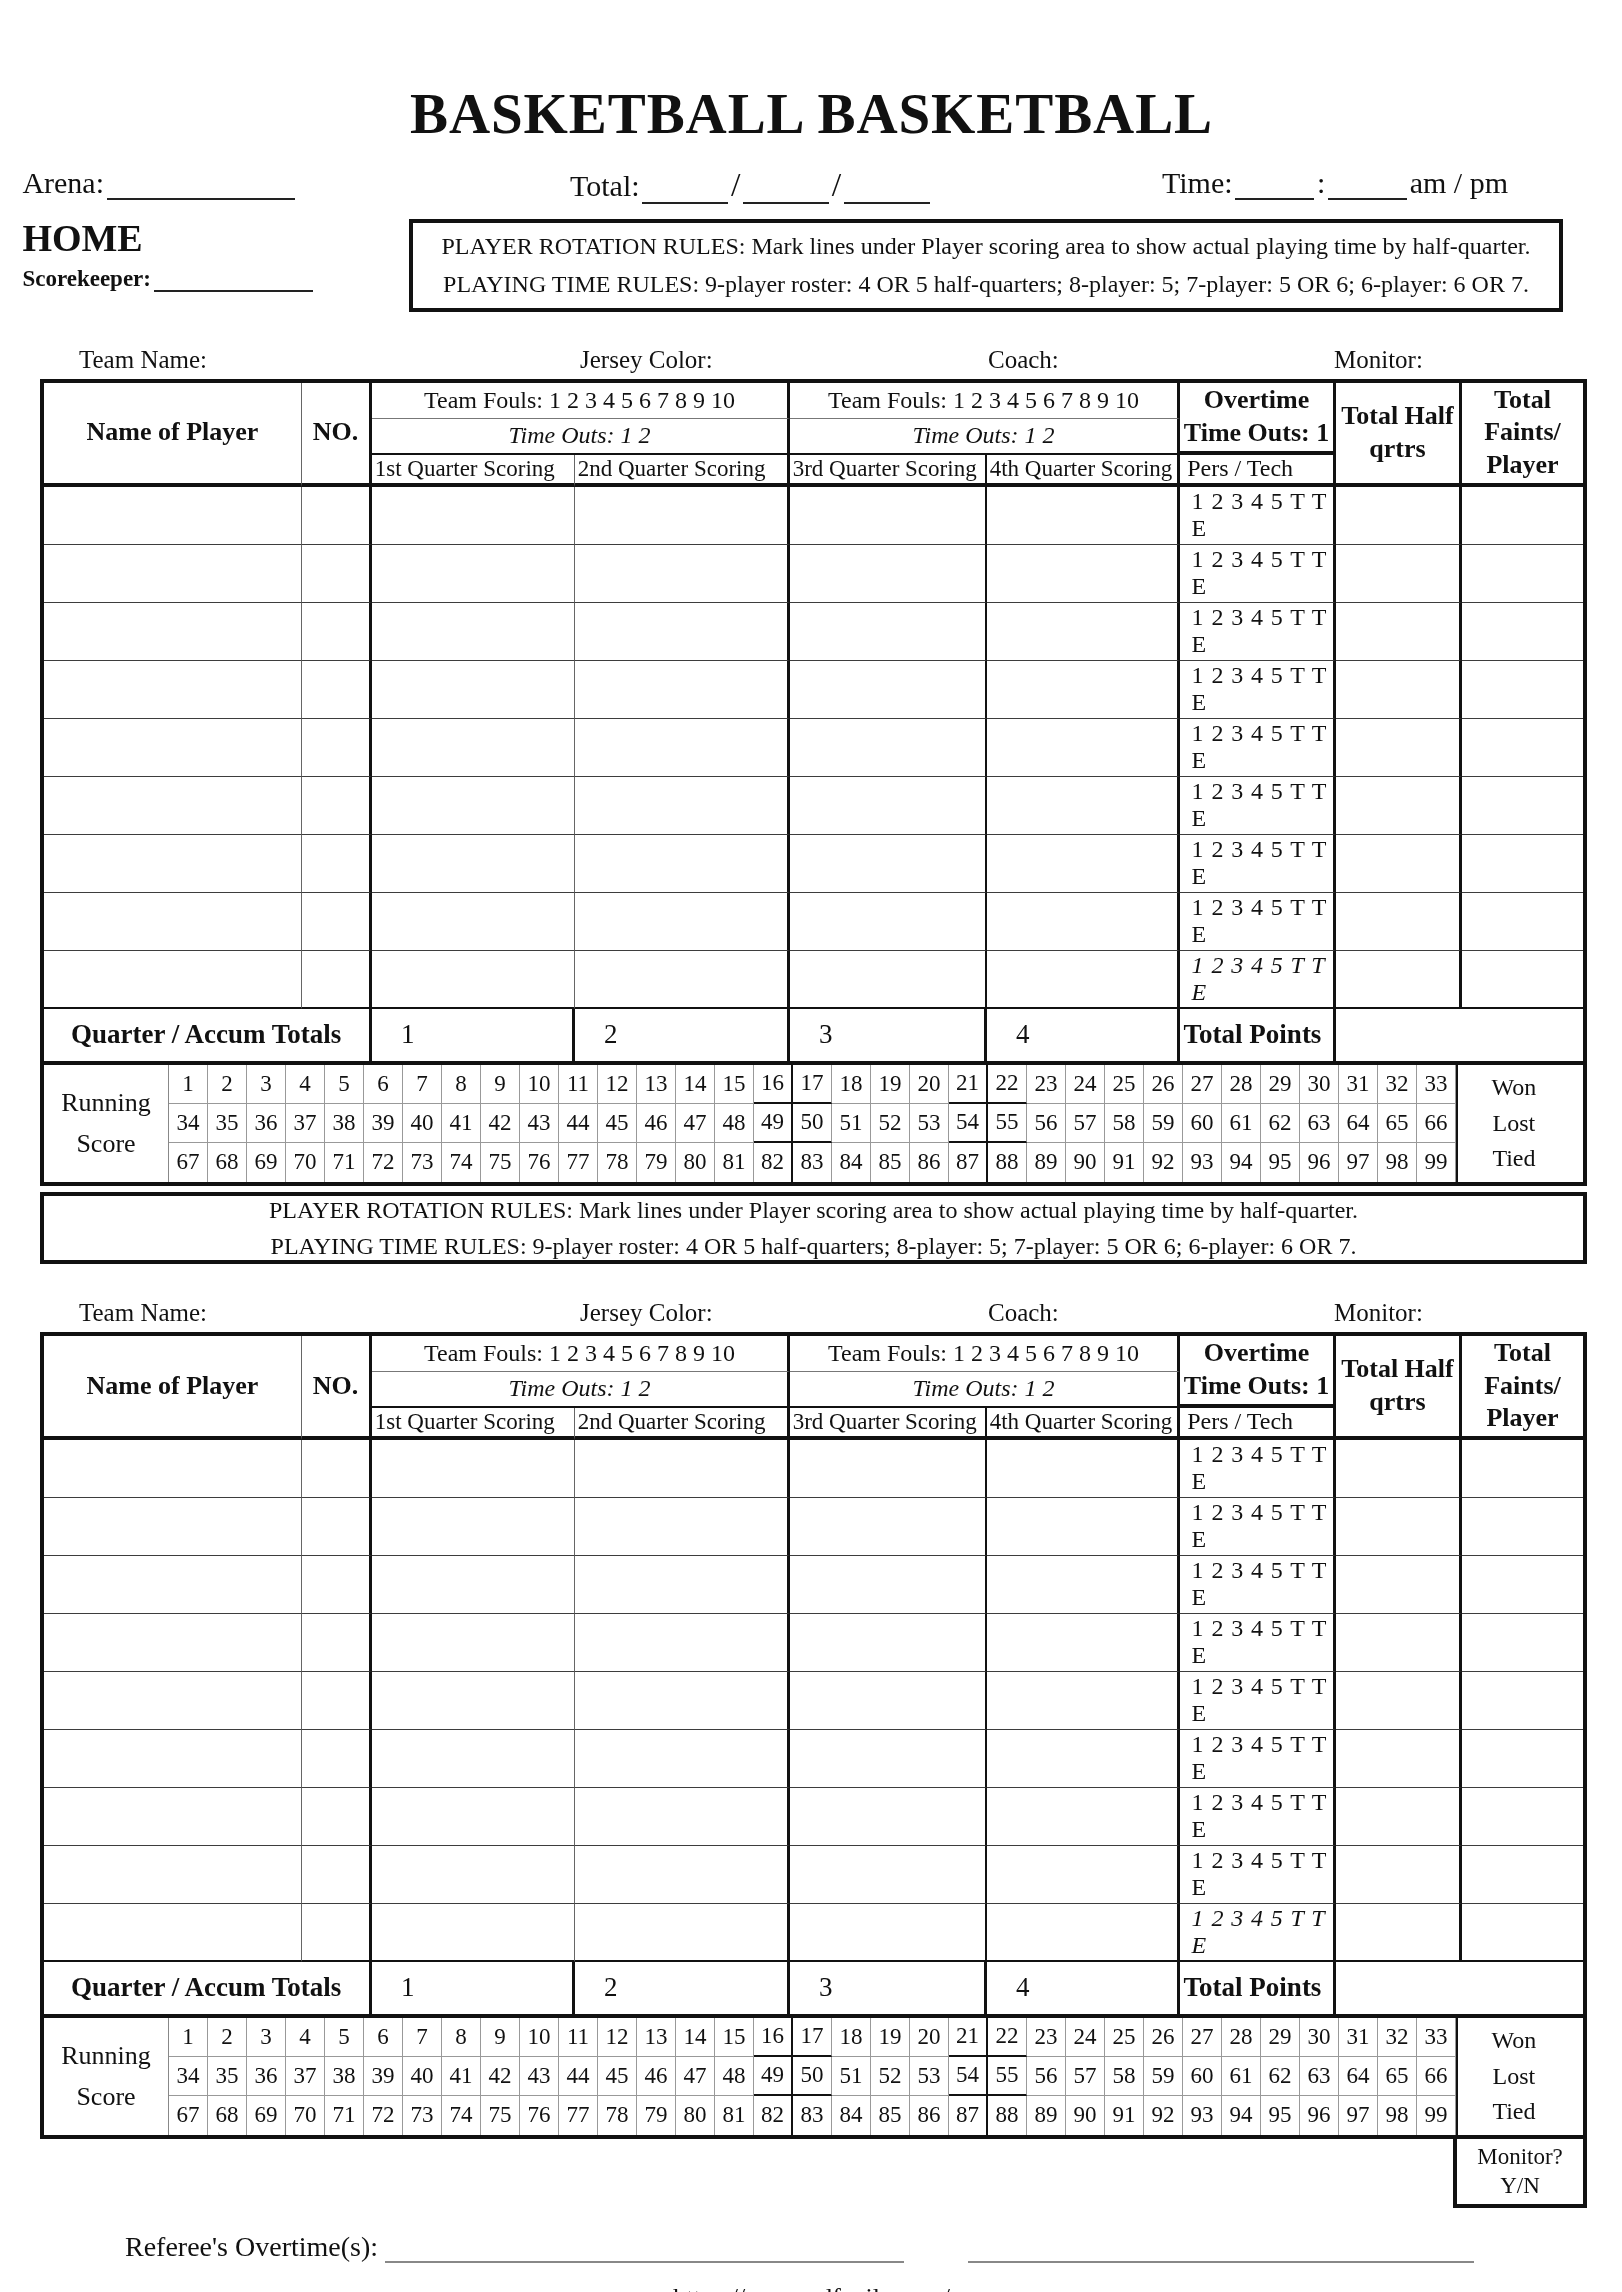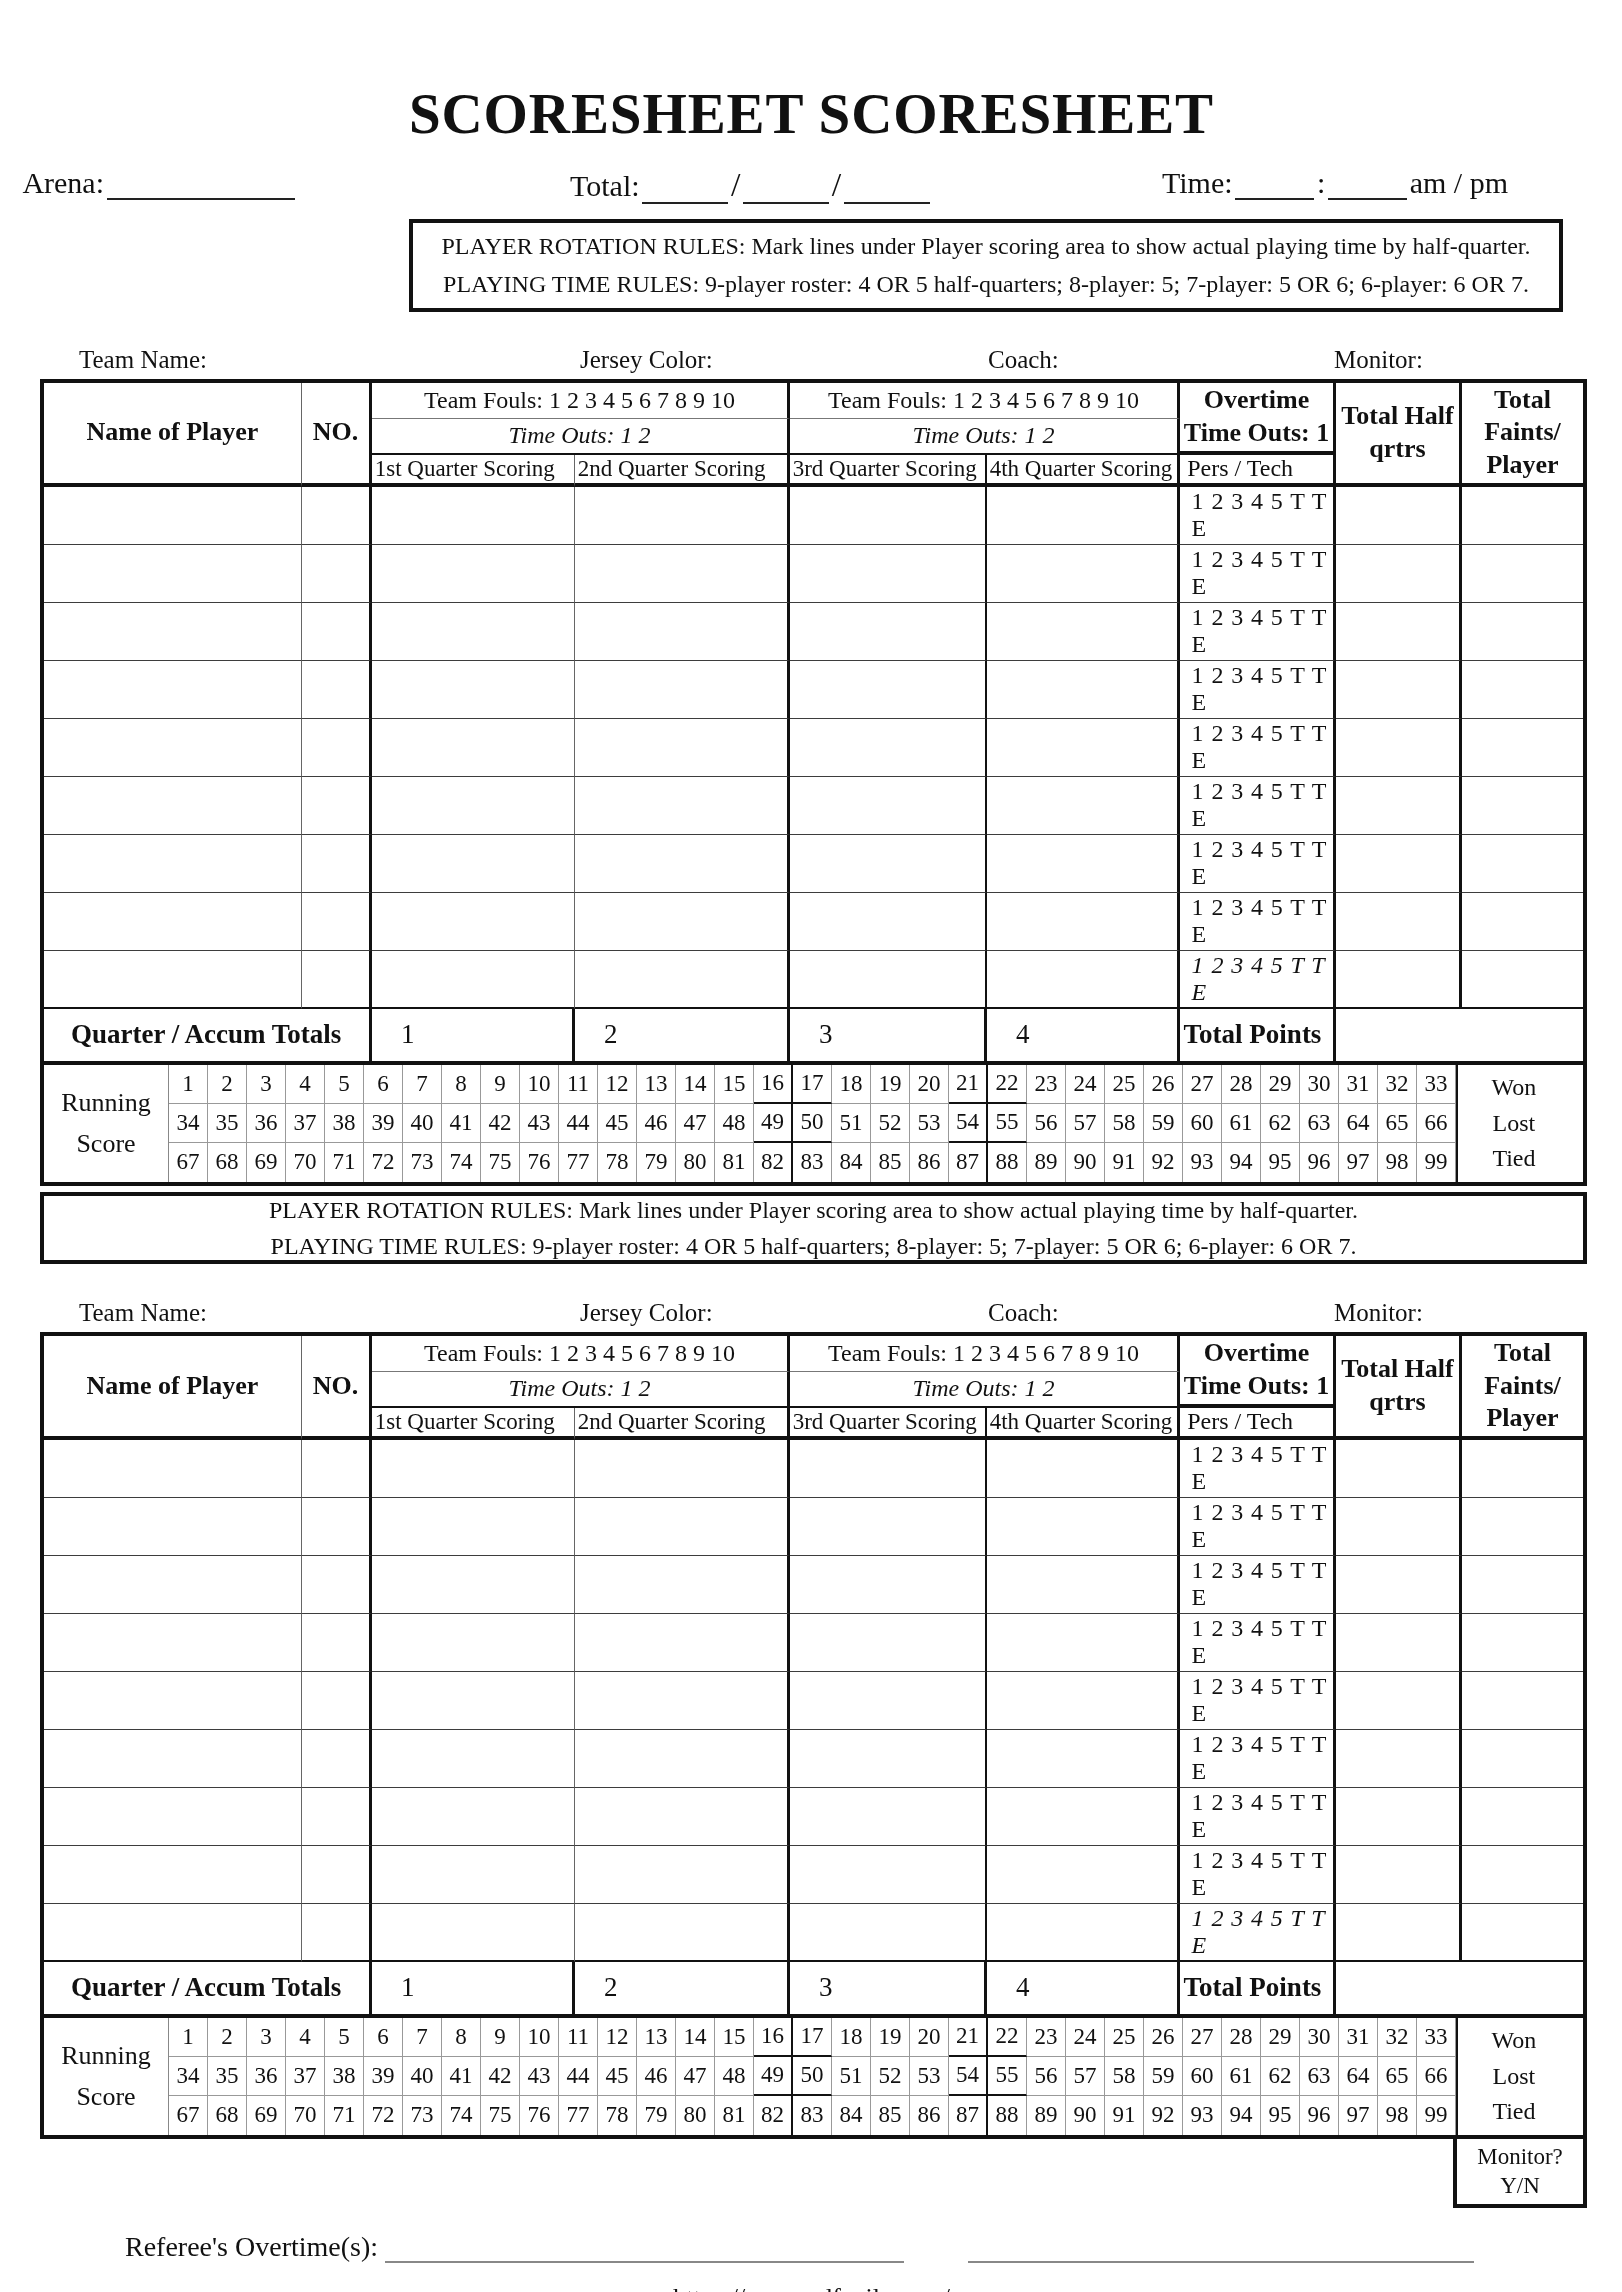--- a/index.html
+++ b/index.html
@@ -82,29 +82,33 @@
   
   .referee-row{margin:23px 0 0 125px;font-size:28px;white-space:nowrap;}
   .sig-line{display:inline-block;height:27px;border-bottom:2.7px solid #888;vertical-align:bottom;}
   .sig-1{width:519px;margin-left:7.2px;}
   .sig-2{width:506px;margin-left:64px;}
   .footer-url{text-align:center;margin-top:19.7px;font-size:26px;}
 </style>
 </head>
 <body>
 
-<div class="title">SCORESHEET SCORESHEET</div>
+<div class="title">BASKETBALL BASKETBALL</div>
 
 <div class="hdr-fields">
   <span class="hf hf-arena"><span>Arena:</span><span class="blank b-arena"></span></span>
   <span class="hf hf-date"><span>Total:</span><span class="blank b-date"></span><span class="slash">/</span><span class="blank b-date"></span><span class="slash">/</span><span class="blank b-date"></span></span>
   <span class="hf hf-time"><span>Time:</span><span class="blank b-time"></span><span>:</span><span class="blank b-time"></span><span>am / pm</span></span>
 </div>
 
 <div class="home-band">
+  <div class="home-head">
+    <div class="big-head">HOME</div>
+    <div class="official"><span>Scorekeeper:</span><span class="blank b-official"></span></div>
+  </div>
   <div class="rules-box">
     <div>PLAYER ROTATION RULES: Mark lines under Player scoring area to show actual playing time by half-quarter.</div>
     <div>PLAYING TIME RULES: 9-player roster:  4 OR 5 half-quarters;  8-player: 5;  7-player: 5 OR 6;  6-player: 6 OR 7.</div>
   </div>
 </div>
 
 <div class="team-info">
   <span class="ti ti-1">Team Name:</span>
   <span class="ti ti-2">Jersey Color:</span>
   <span class="ti ti-3">Coach:</span>

